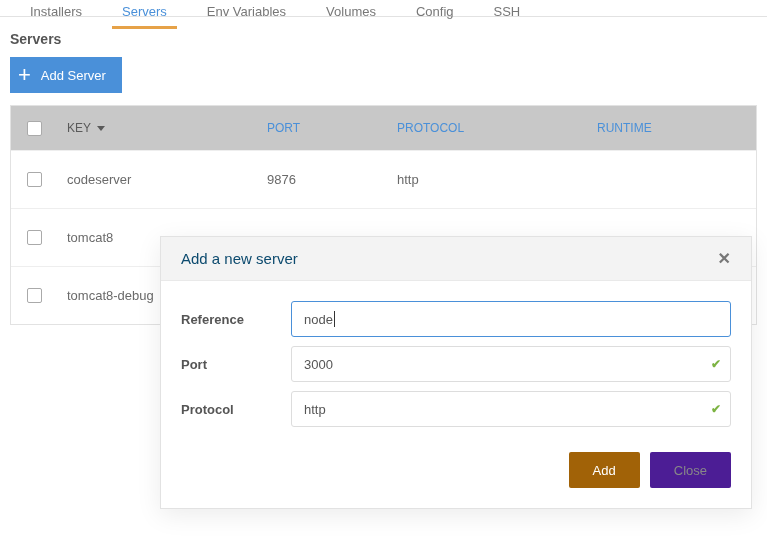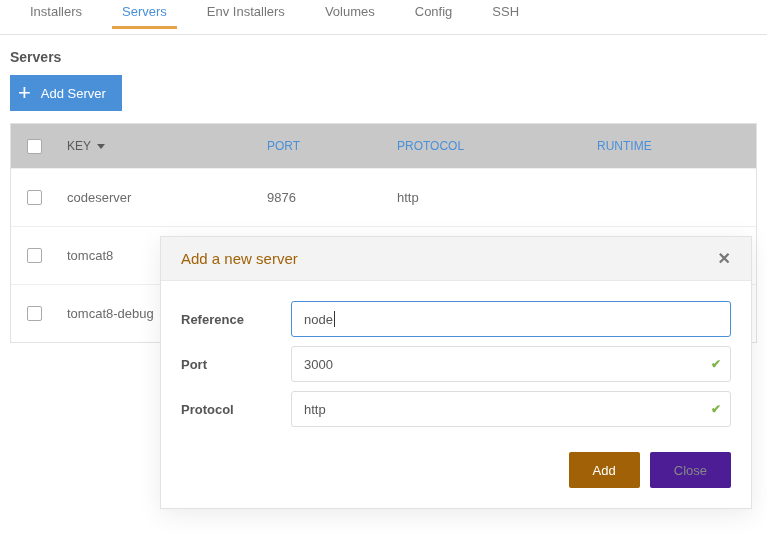--- a/index.html
+++ b/index.html
@@ -12,21 +12,21 @@
     height: 549px;
     overflow: hidden;
     position: relative;
   }
 
   
   .tabs {
     display: flex;
     border-bottom: 1px solid #e2e2e2;
     padding-left: 10px;
-    height: 35px;
+    height: 17px;
     align-items: flex-start;
   }
   .tab {
     padding: 4px 20px 10px 20px;
     color: #777;
     cursor: pointer;
     font-size: 13px;
   }
   .tab.active {
     color: #4a90d9;
@@ -129,21 +129,21 @@
   .modal-header {
     background: #f3f3f3;
     padding: 12px 20px;
     display: flex;
     align-items: center;
     justify-content: space-between;
     border-bottom: 1px solid #e9e9e9;
   }
   .modal-title {
     font-size: 15px;
-    color: #a16207;
+    color: #0c4a6e;
   }
   .modal-close {
     color: #777;
     cursor: pointer;
     font-size: 16px;
     font-weight: bold;
   }
   .modal-body {
     padding: 20px 20px 6px 20px;
   }
@@ -213,21 +213,21 @@
 </style>
 </head>
 <body>
 
 
 
 
 <div class="tabs">
   <div class="tab">Installers</div>
   <div class="tab active">Servers</div>
-  <div class="tab">Env Installers</div>
+  <div class="tab">Env Variables</div>
   <div class="tab">Volumes</div>
   <div class="tab">Config</div>
   <div class="tab">SSH</div>
 </div>
 
 <div class="section-heading">Servers</div>
 
 <button class="add-btn">
   <span class="plus">+</span>
   <span>Add Server</span>

